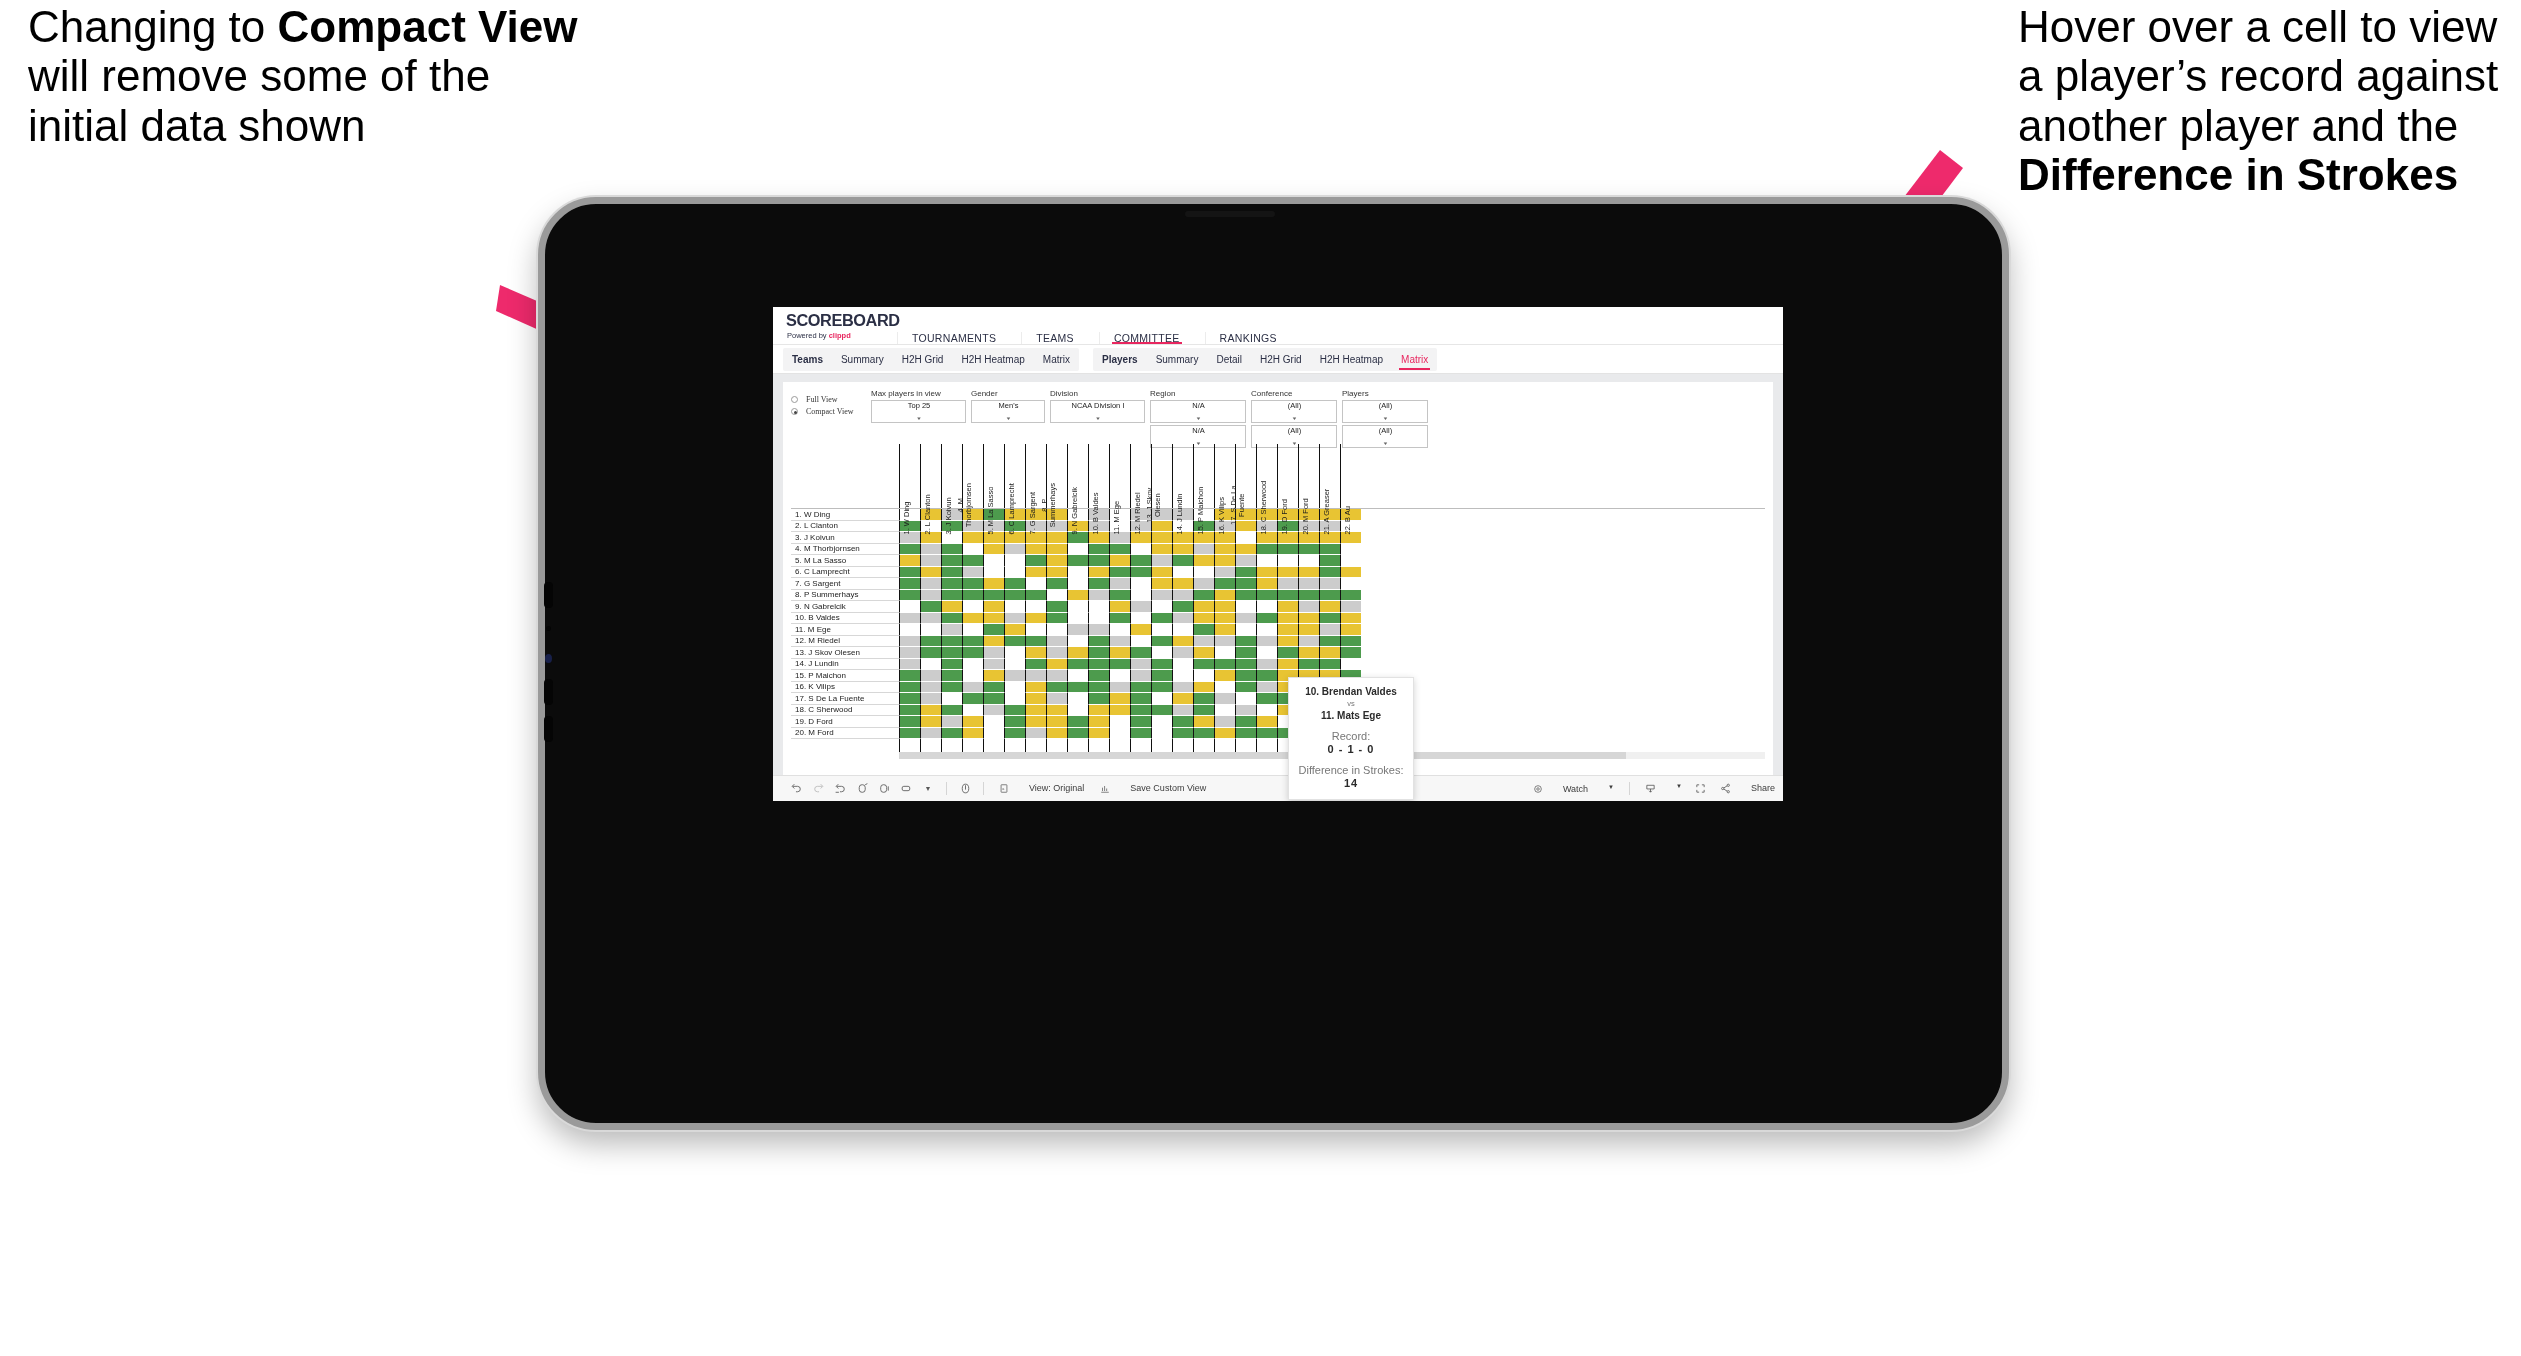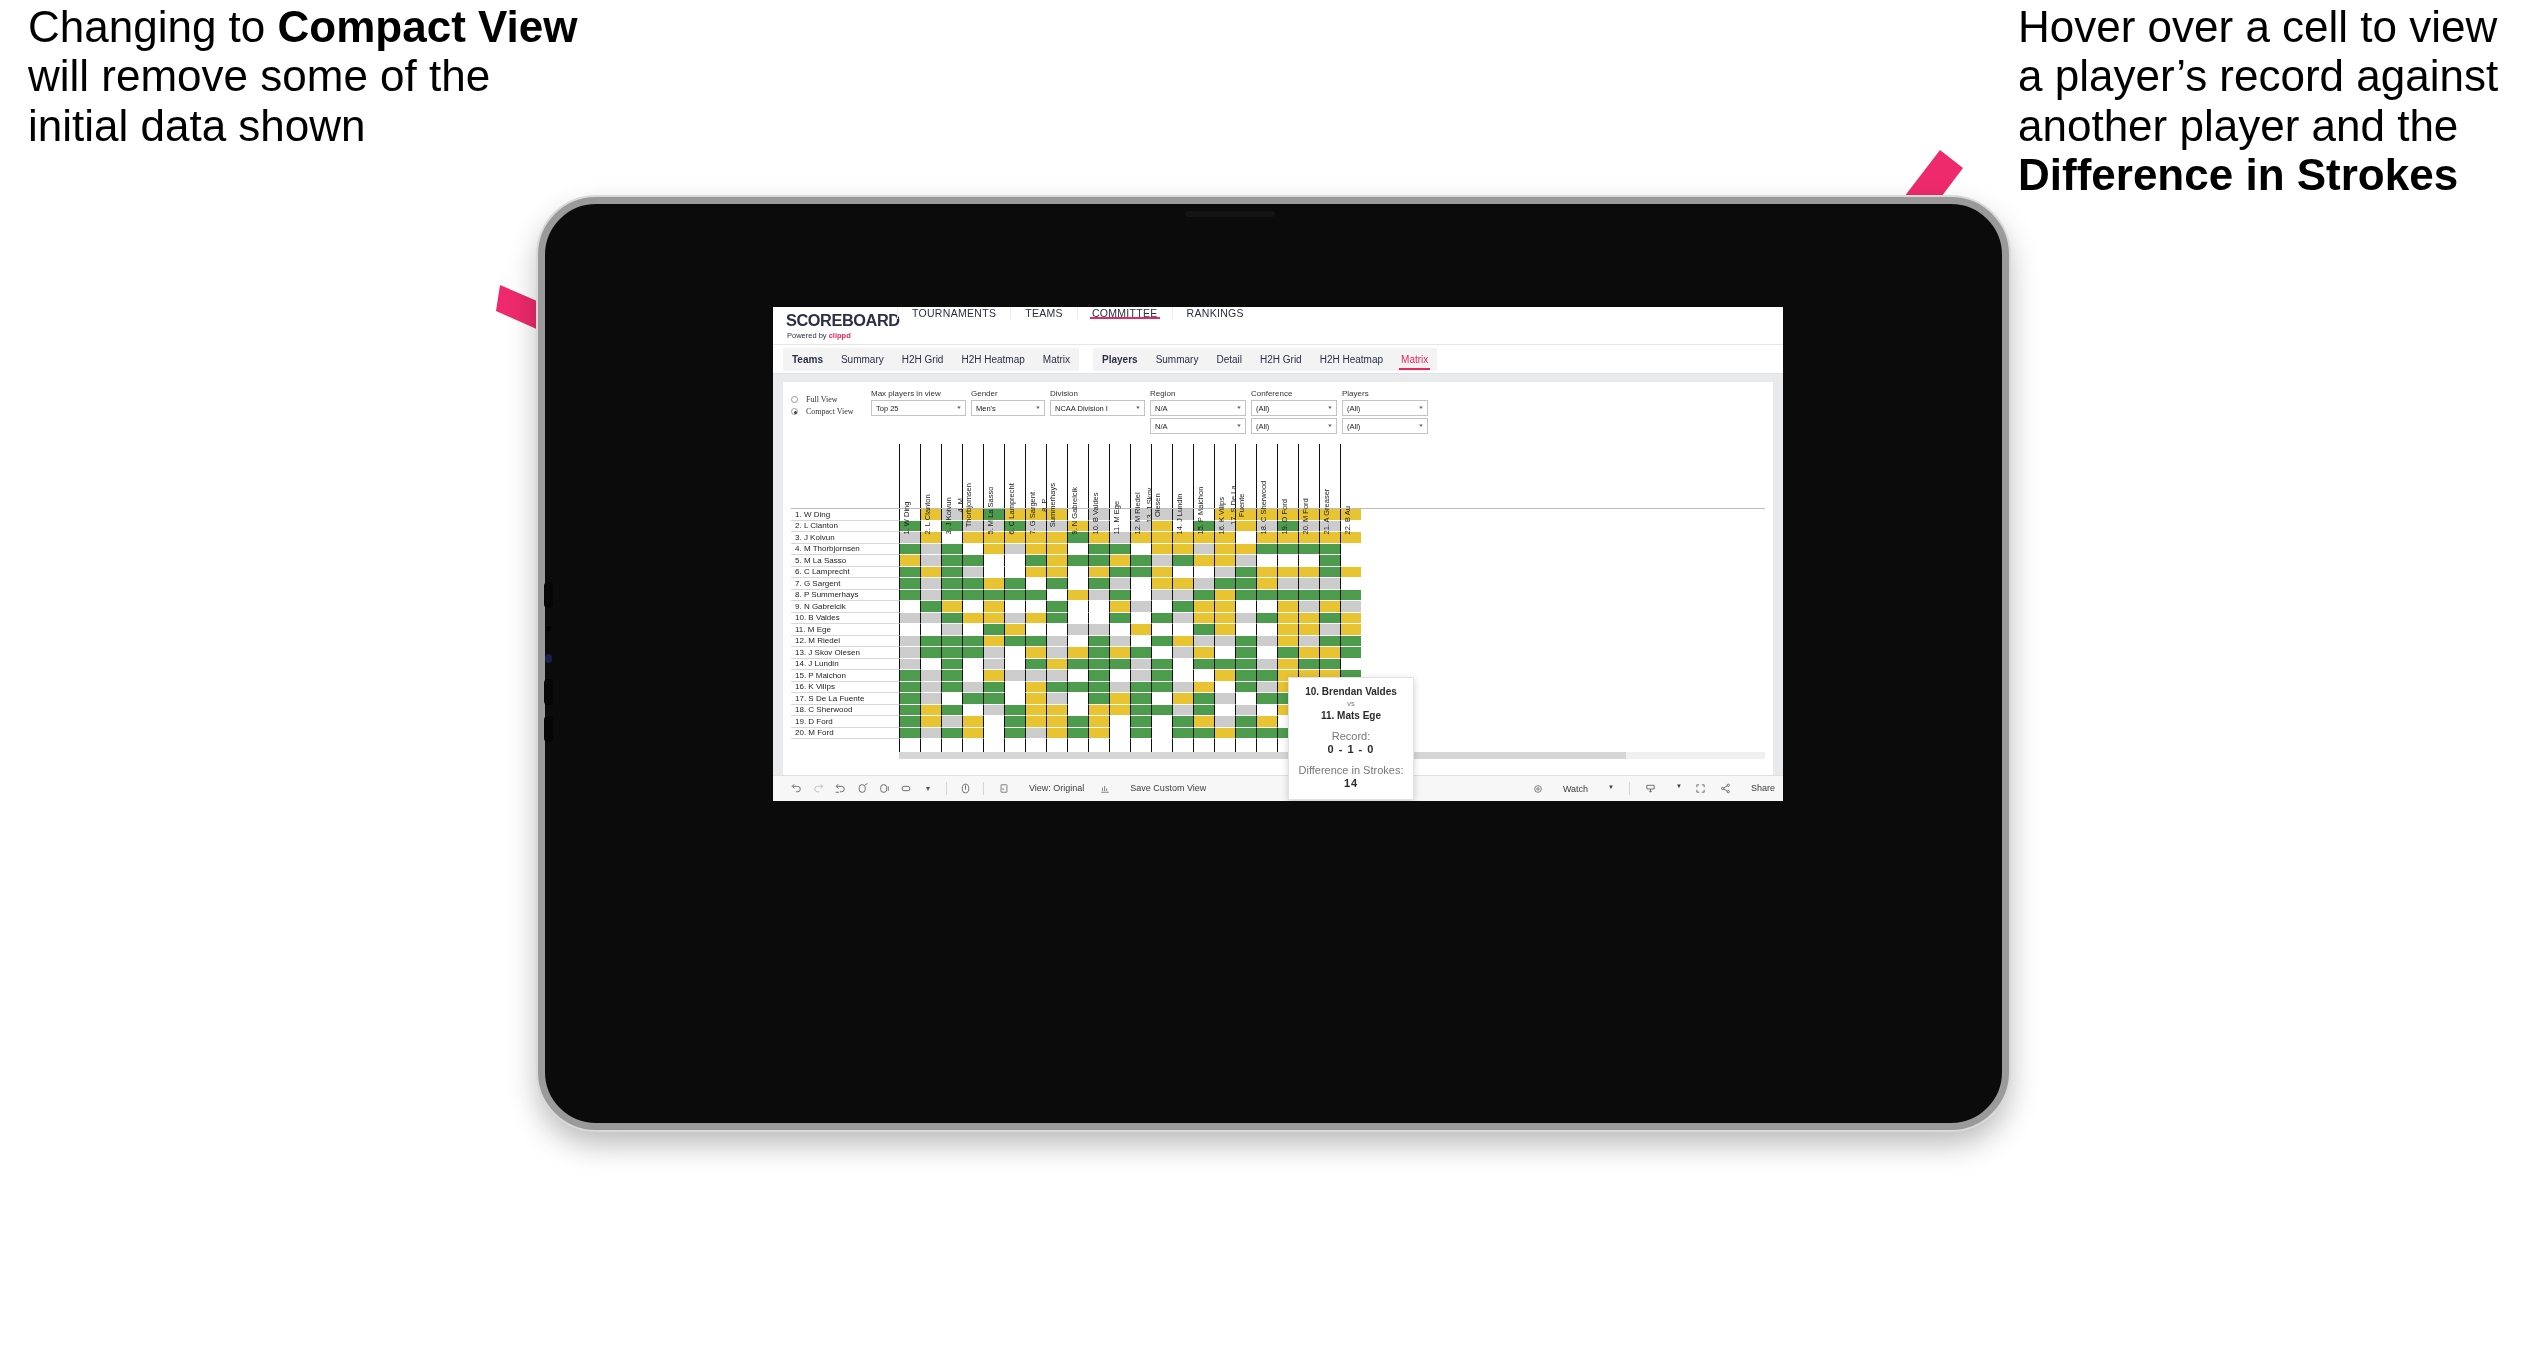--- a/index.html
+++ b/index.html
@@ -49,21 +49,21 @@
     background: #e9eaec;
     overflow: hidden;
   }
 
   
   #appheader { height: 38px; background:#ffffff; display:flex; align-items:stretch; border-bottom:1px solid #e6e6e6;}
   #logo-wrap { width: 124px; display:flex; flex-direction:column; justify-content:center; padding-left:14px; }
   #logo-word { font-size:16px; font-weight:800; letter-spacing:-0.4px; color:#2b2f45; font-family:"Liberation Sans",sans-serif; transform: scaleX(1.02);}
   #logo-sub { font-size:7.5px; color:#2b2f45; margin-top:1px; }
   #logo-sub i { font-style:normal; color:#e8265f; font-weight:700; }
-  .topnav { display:flex; align-items:flex-start; }
+  .topnav { display:flex; align-items:flex-end;gap:11px; }
   .topnav-item {
     display:flex; align-items:center; padding:0 14px;
     font-size:10.5px; color:#2b2f45; letter-spacing:.3px;
     border-left:1px solid #ececec; position:relative;
   }
   .topnav-item.active::after {
     content:""; position:absolute; left:12px; right:12px; bottom:0; height:2.5px; background:#e8265f;
   }
 
   
@@ -85,23 +85,23 @@
   
   #filters { display:flex; padding:7px 8px 0 8px; gap:0; align-items:flex-start; }
   #radios { width:80px; padding-top:6px; }
   .radio-row { display:flex; align-items:center; gap:8px; margin-bottom:3px;font-family:Liberation Serif, serif; }
   .radio { width:7px; height:7px; border-radius:50%; border:1px solid #9a9a9a; background:#fff; position:relative; }
   .radio.on::after { content:""; position:absolute; left:1.5px; top:1.5px; width:3px; height:3px; border-radius:50%; background:#444; }
   .radio-lbl { font-size:8px; color:#333; }
   .fgroup { margin-right:5px; }
   .fgroup .flabel { font-size:8px; color:#333; margin-bottom:2px; }
   .fsel {
-    height:16px; border:1px solid #c4c4c4; background:#fff;
+    height:23px; border:1px solid #c4c4c4; background:#fff;
     display:flex; align-items:center; justify-content:space-between;
-    padding:0 3px 0 4px; font-size:7.5px; color:#222;
+    padding:0 3px 0 4px; font-size:7.5px; color:#222;flex-direction:column;
   }
   .fsel + .fsel { margin-top:2px; }
   .caret { font-size:6px; color:#666; transform:scaleY(.7); }
   .w-top { width:95px; } .w-gen { width:74px; } .w-div { width:95px; }
   .w-reg { width:96px; } .w-con { width:86px; } .w-ply { width:86px; }
 
   
   #matrix-wrap { position:absolute; left:8px; top:62px; right:8px; bottom:10px; }
   #colheads { display:flex; margin-left:108px; height:64px; align-items:flex-end; }
   .colhead {

